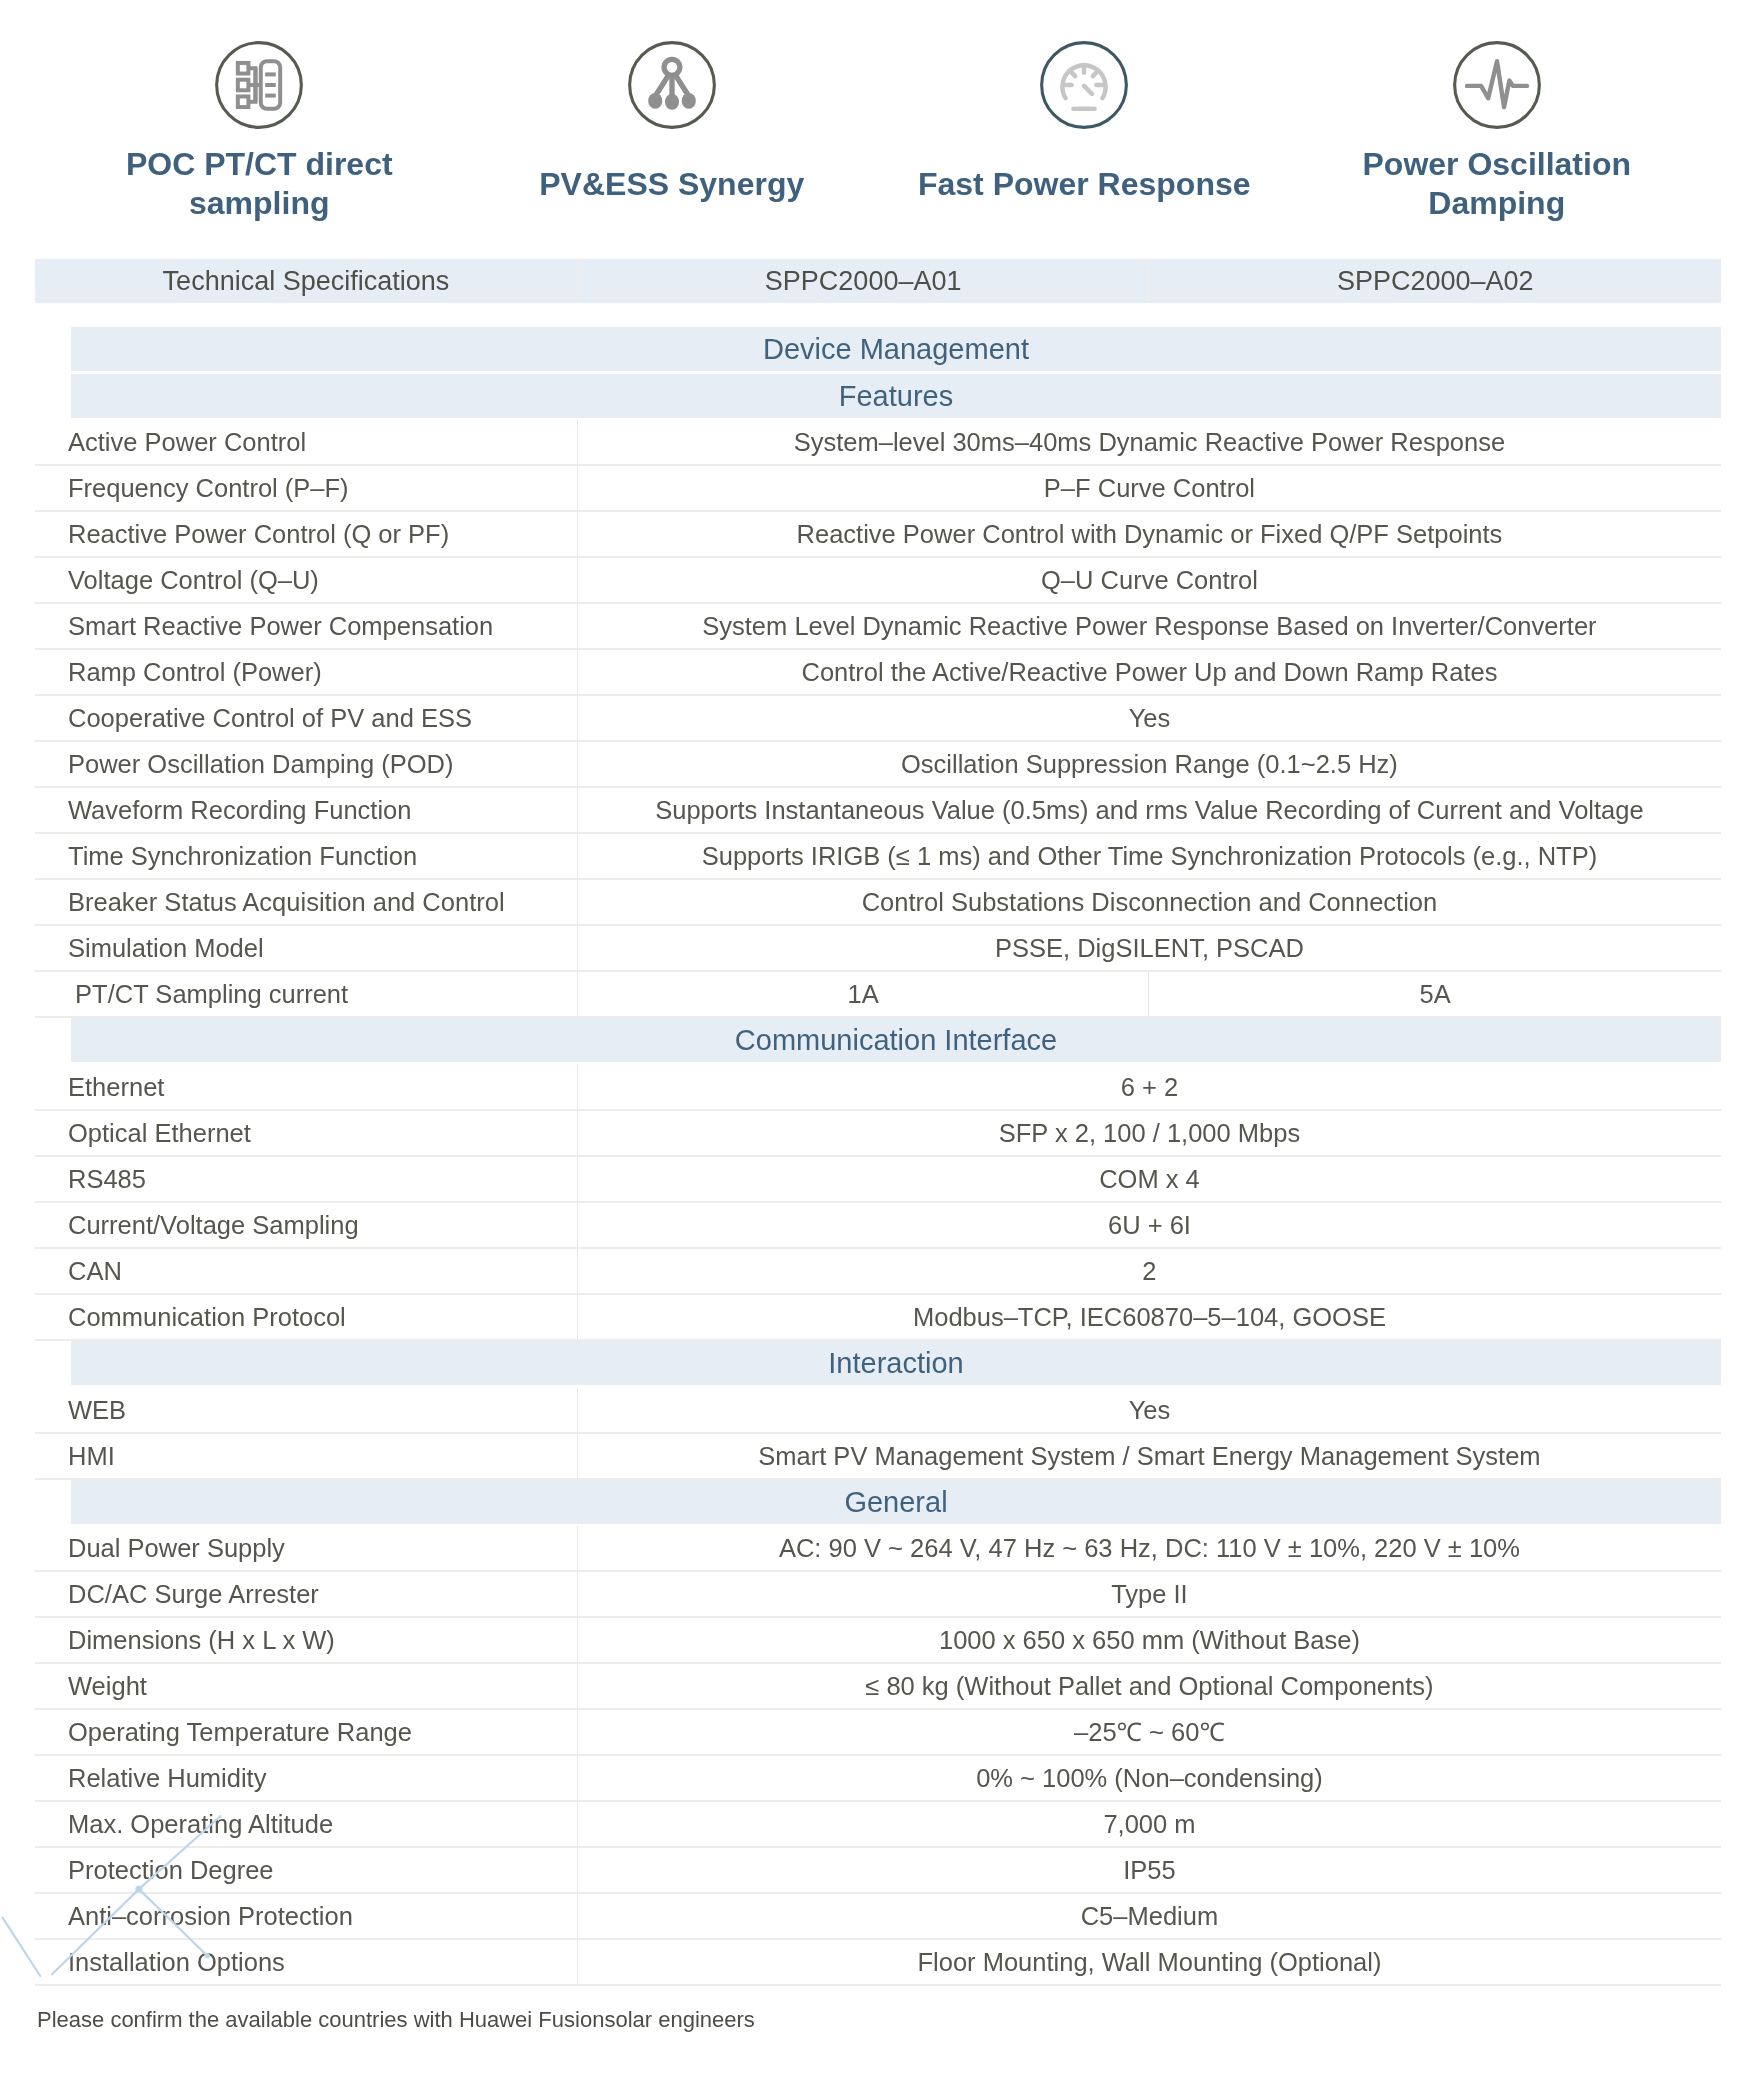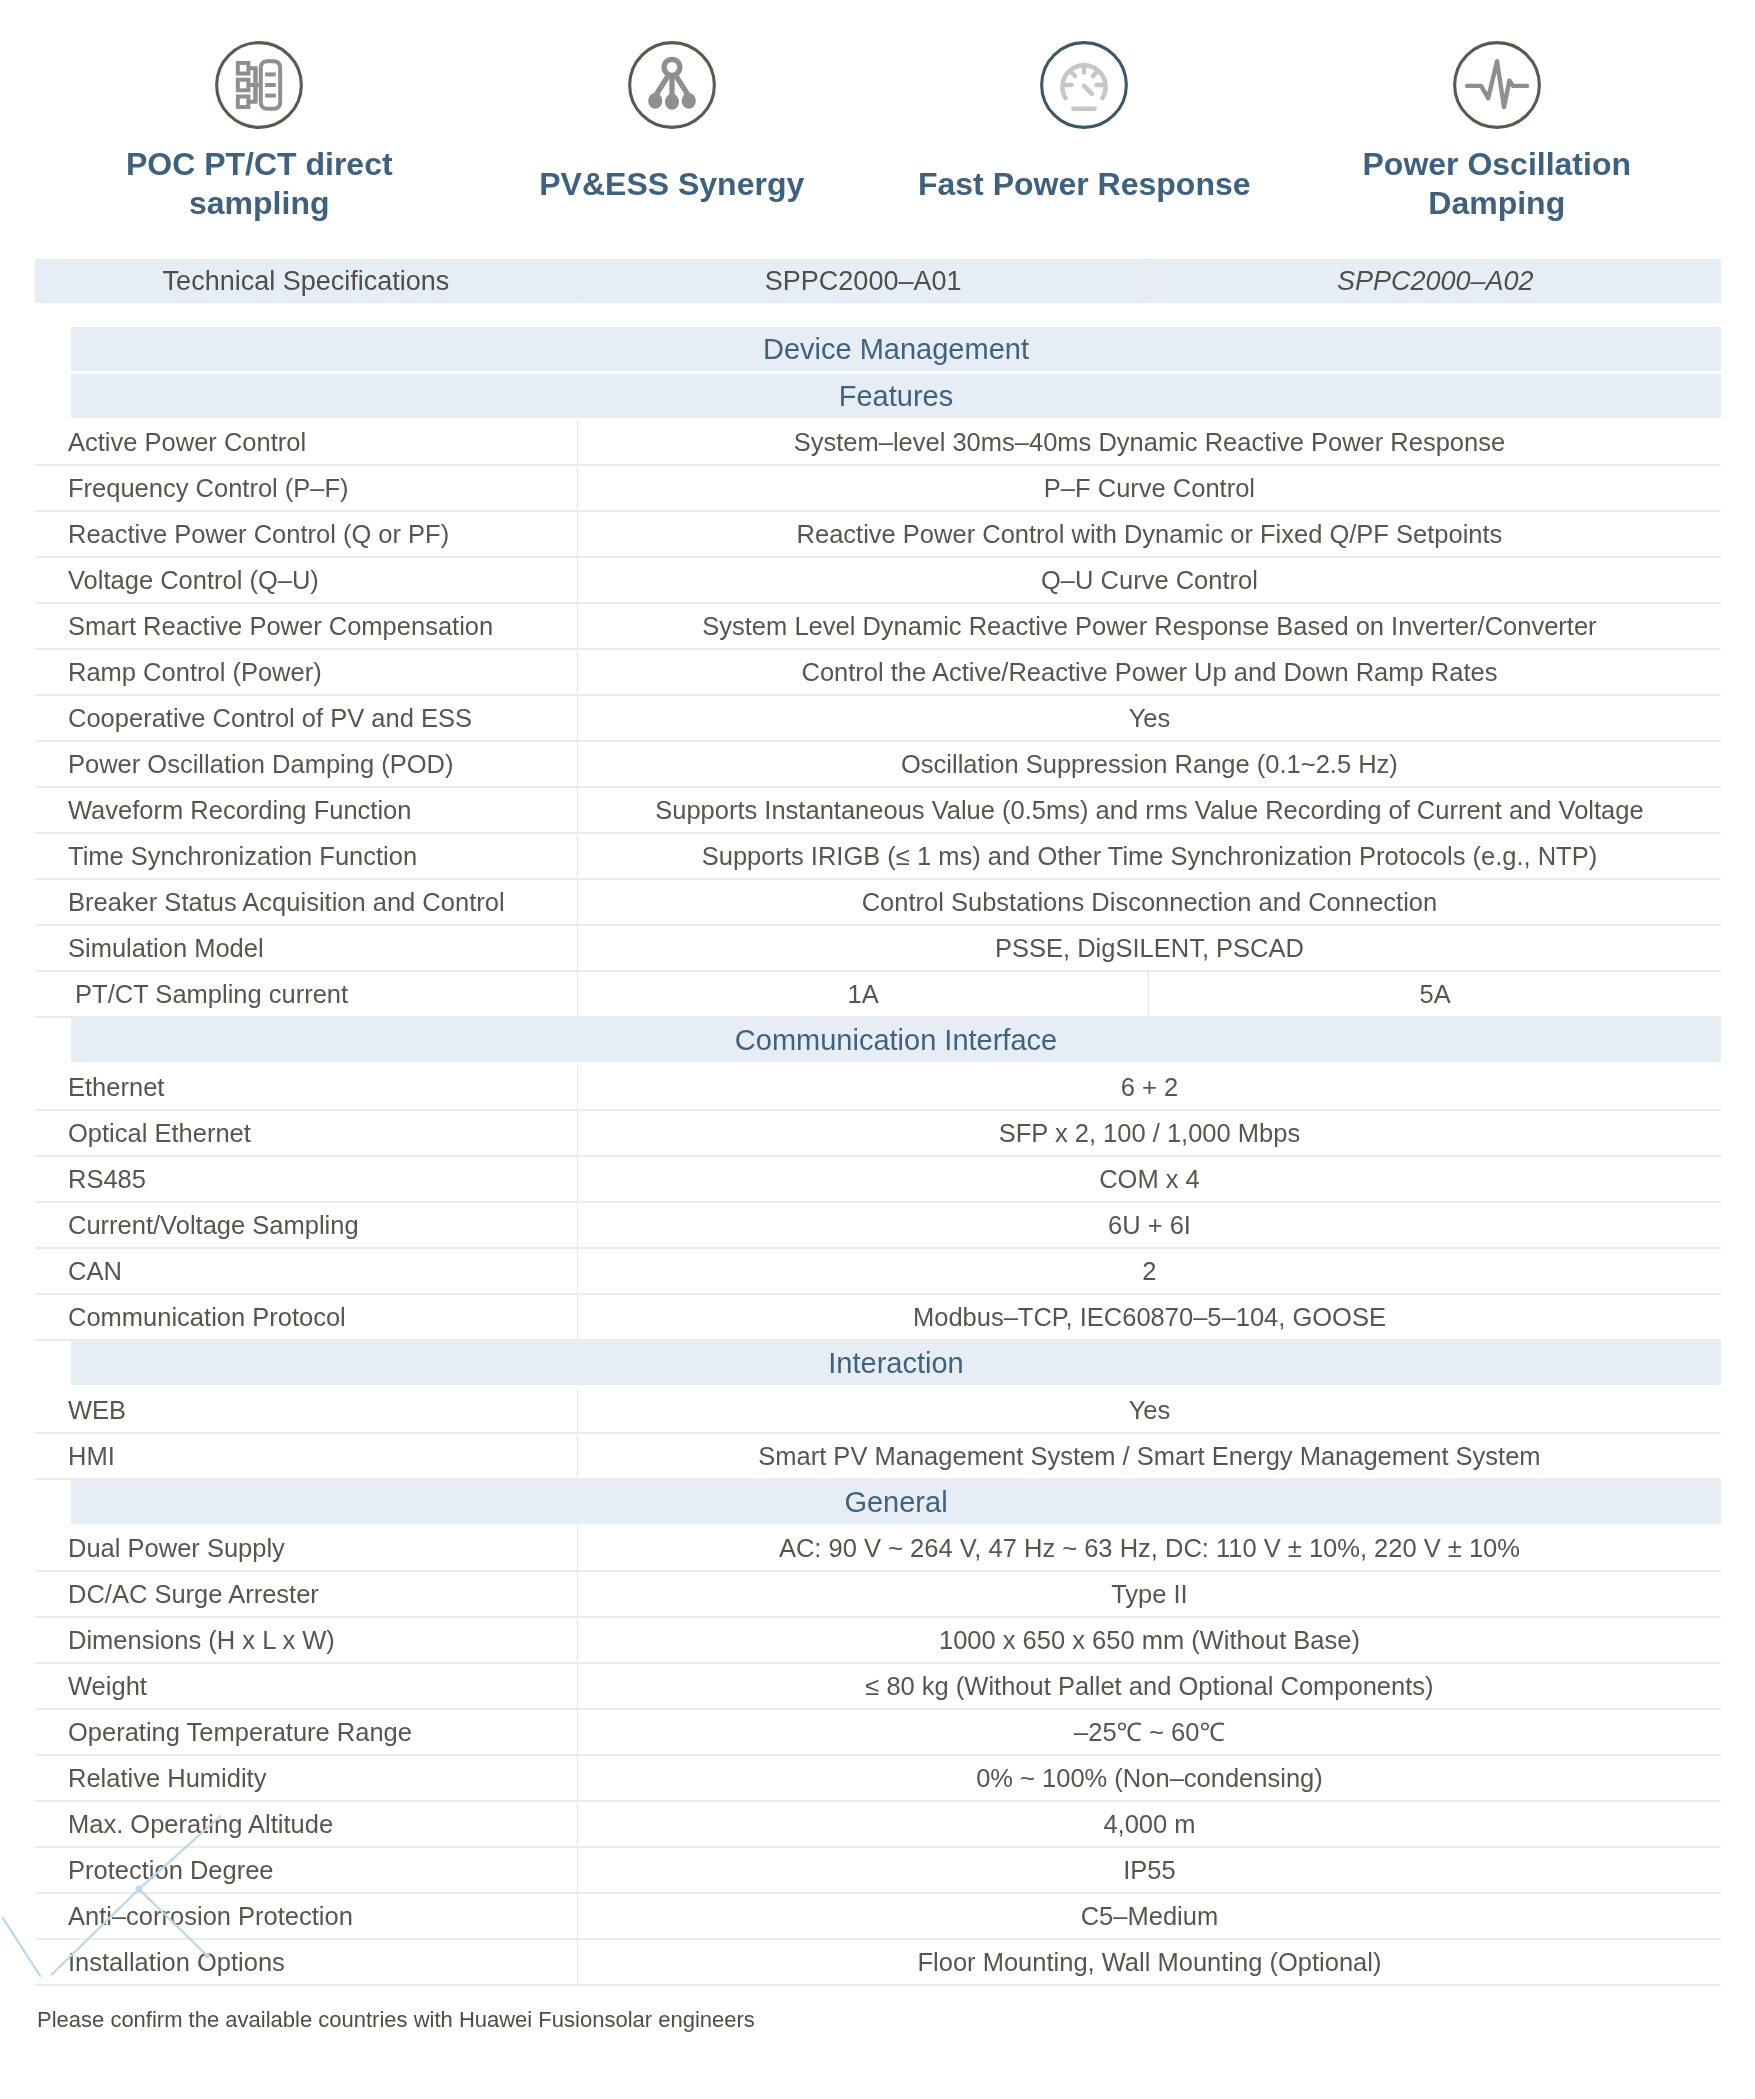--- a/index.html
+++ b/index.html
@@ -24,21 +24,21 @@
   }
   
   .spec-table{margin:33px 35px 0 35px;}
   .table-header{
     display:flex;background:#e7edf4;height:44px;line-height:44px;
     font-size:27px;color:#4f4f49;margin-bottom:24px;
   }
   .th-cell{text-align:center;box-sizing:border-box;}
   .th-1{width:32.2%;border-right:1.8px solid #f3ece9;text-align:center;}
   .th-2{width:33.9%;border-right:1.8px solid #f3ece9;}
-  .th-3{flex:1;font-style:italic;}
+  .th-3{flex:1;}
   .band{
     background:#e7edf4;color:#40627f;text-align:center;
     height:44px;line-height:44px;font-size:29px;margin-bottom:2.6px;margin-left:36px;
   }
   .row{
     display:flex;background:#ffffff;height:44px;line-height:44px;
     font-size:25.5px;color:#56564f;border-bottom:2.6px solid #eeece8;
   }
   .c-label{
     width:32.2%;box-sizing:border-box;padding-left:33px;
@@ -254,21 +254,21 @@
       <div class="row">
         <div class="c-label">Operating Temperature Range</div>
         <div class="c-val">–25℃ ~ 60℃</div>
       </div>
       <div class="row">
         <div class="c-label">Relative Humidity</div>
         <div class="c-val">0% ~ 100% (Non–condensing)</div>
       </div>
       <div class="row">
         <div class="c-label">Max. Operating Altitude</div>
-        <div class="c-val">4,000 m</div>
+        <div class="c-val">7,000 m</div>
       </div>
       <div class="row">
         <div class="c-label">Protection Degree</div>
         <div class="c-val">IP55</div>
       </div>
       <div class="row">
         <div class="c-label">Anti–corrosion Protection</div>
         <div class="c-val">C5–Medium</div>
       </div>
       <div class="row">

